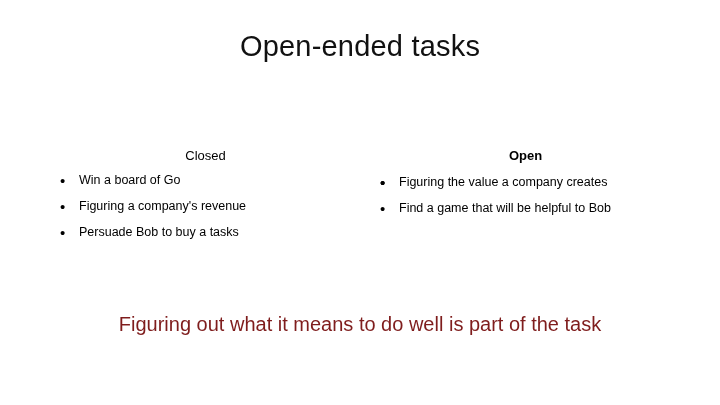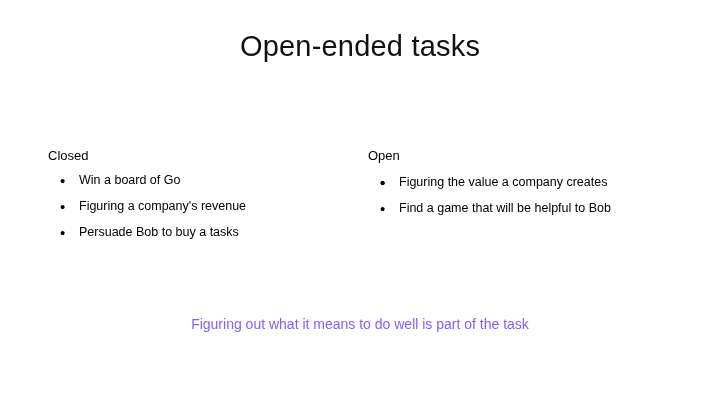--- a/index.html
+++ b/index.html
@@ -41,23 +41,24 @@
   }
   .column-right {
     left: 368px;
     width: 320px;
   }
   .col-heading {
     font-size: 13px;
     line-height: 16px;
     margin: 0 5px 8px 0;
     color: #000000;
+    text-align: center;
   }
   .col-heading.bold {
-    font-weight: normal;
+    font-weight: bold;
   }
   .bullet-list {
     list-style: none;
     margin: 0;
     padding: 0;
   }
   .bullet-item {
     position: relative;
     padding-left: 31px;
     font-size: 12.5px;
@@ -72,23 +73,23 @@
     font-size: 15px;
     line-height: 16px;
     color: #000000;
   }
   .footer-line {
     position: absolute;
     top: 312px;
     left: 0;
     width: 720px;
     text-align: center;
-    font-size: 14px;
+    font-size: 20px;
     line-height: 24px;
-    color: #8b5cf6;
+    color: #7f1d1d;
   }
 </style>
 </head>
 <body>
 
 <div class="slide">
 
   <div class="slide-title">Open-ended tasks</div>
 
   <div class="column column-left">

